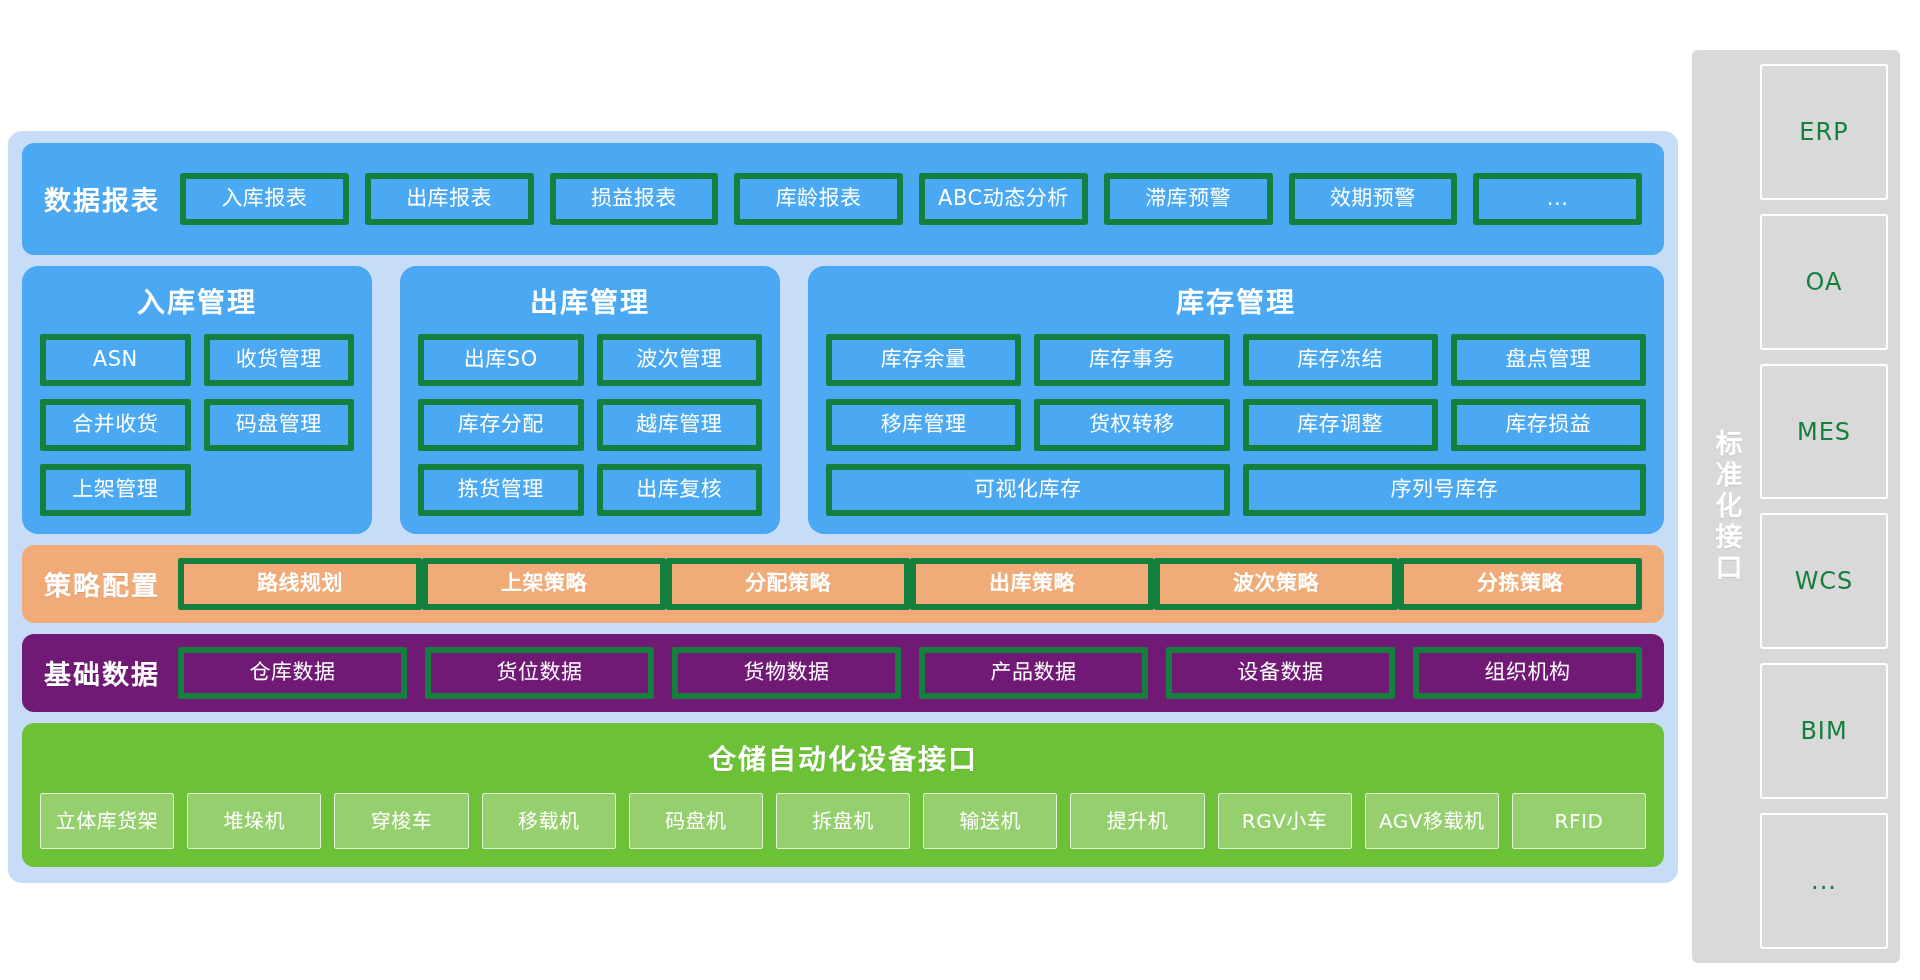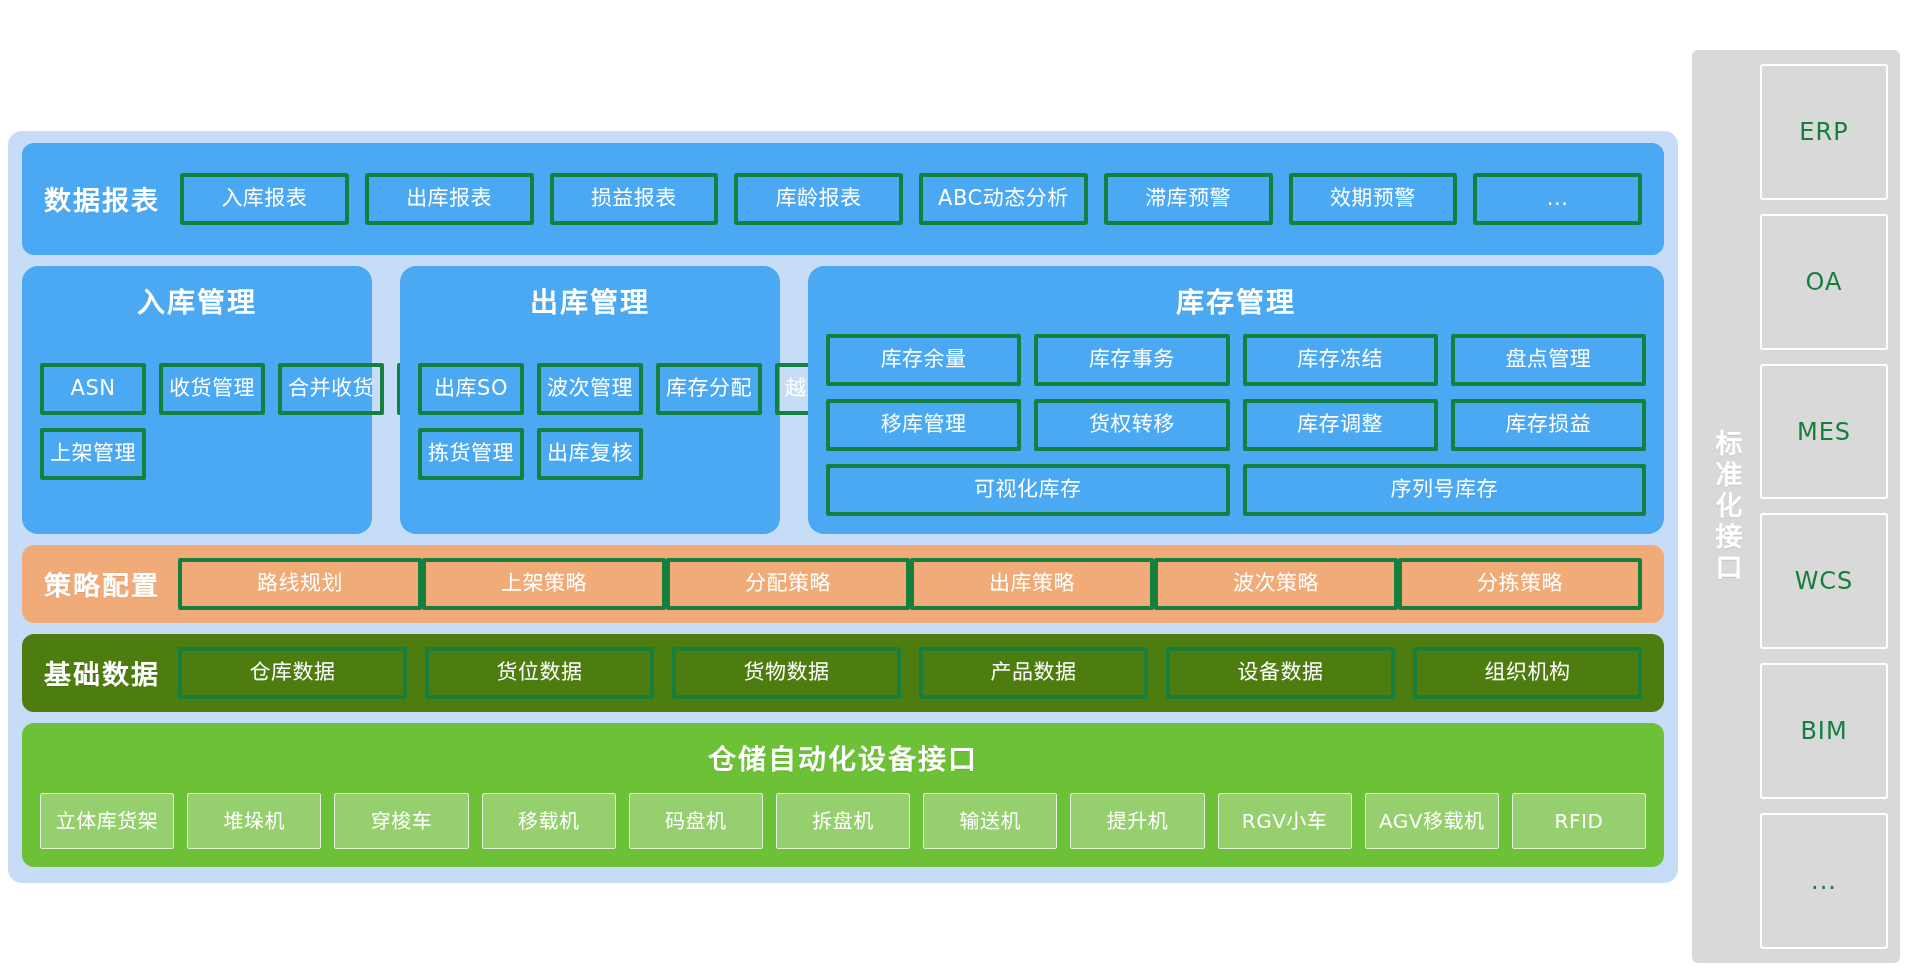--- a/index.html
+++ b/index.html
@@ -24,21 +24,21 @@
     background: #c7dcf7;
     border-radius: 14px;
     padding: 12px 14px 16px 14px;
     display: flex;
     flex-direction: column;
     gap: 11px;
   }
 
   
   .chip {
-    border: 4px solid #15803d;
+    border: 6px solid #15803d;
     color: #ffffff;
     display: flex;
     align-items: center;
     justify-content: center;
     text-align: center;
     font-size: 21px;
     letter-spacing: 0.5px;
     line-height: 1.1;
     padding: 4px 6px;
     white-space: nowrap;
@@ -81,41 +81,41 @@
   .mgmt-card.stock    { flex: 1; }
   .mgmt-card .card-title {
     text-align: center;
     color: #ffffff;
     font-weight: bold;
     font-size: 28px;
     letter-spacing: 2px;
     margin-bottom: 14px;
   }
   .grid { display: grid; gap: 13px; }
-  .grid2 { grid-template-columns: 1fr 1fr 1fr 1fr; margin-top: 29px; }
+  .grid2 { grid-template-columns: 1fr 1fr; }
   .grid4 { grid-template-columns: repeat(4, 1fr); }
   .grid .chip { height: 52px; border-radius: 2px; }
   .span2 { grid-column: span 2; }
 
   
   .strategy-band {
     background: #f0ab78;
     border-radius: 12px;
     height: 78px;
     display: flex;
     align-items: center;
     padding: 0 22px;
     gap: 18px;
   }
-  .strategy-chips { display: flex; flex: 1; }
+  .strategy-chips { display: flex; flex: 1; font-weight: bold; }
   .strategy-chips .chip { flex: 1; height: 52px; border-radius: 2px; }
 
   
   .basedata-band {
-    background: #4d7c0f;
+    background: #701a75;
     border-radius: 12px;
     height: 78px;
     display: flex;
     align-items: center;
     padding: 8px 22px;
     gap: 18px;
   }
   .basedata-chips { display: flex; gap: 18px; flex: 1; }
   .basedata-chips .chip { flex: 1; height: 52px; border-radius: 2px; }
 

